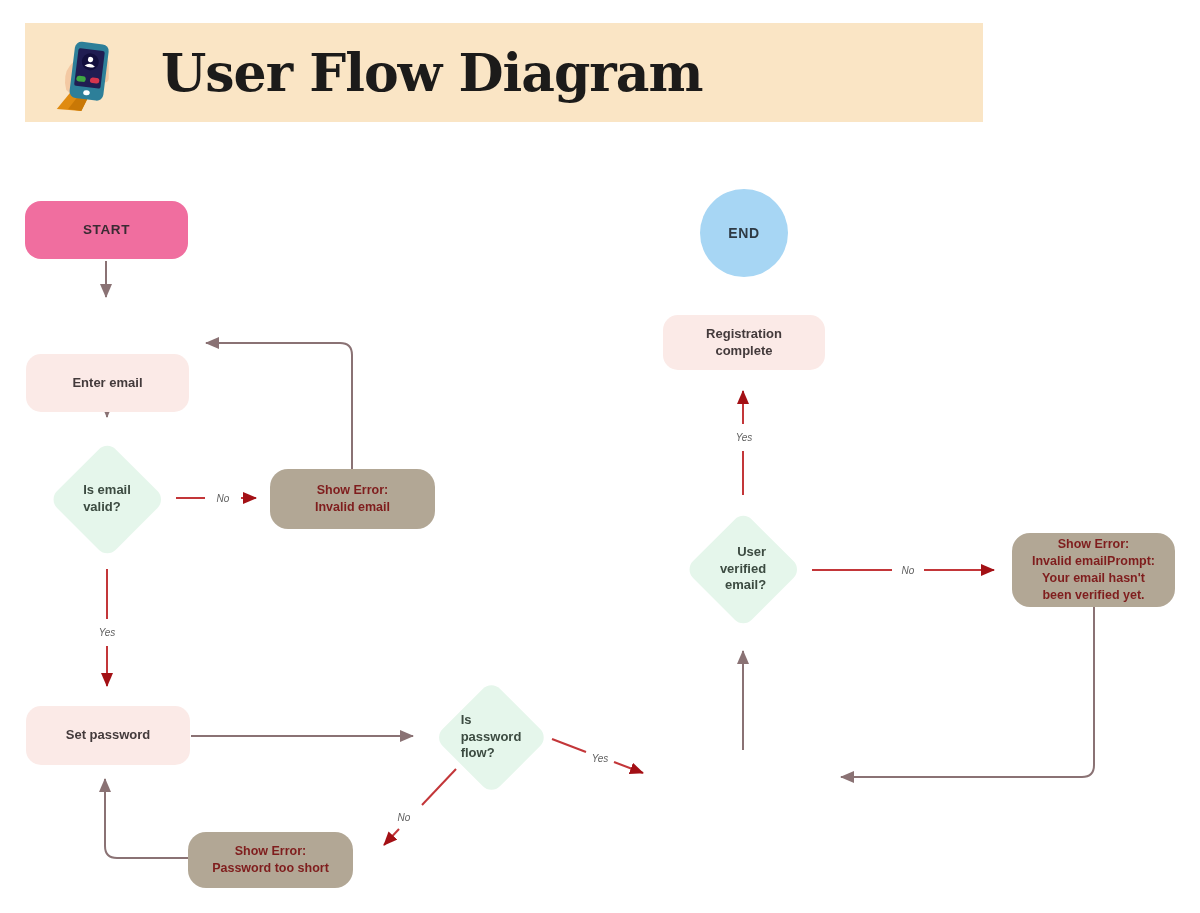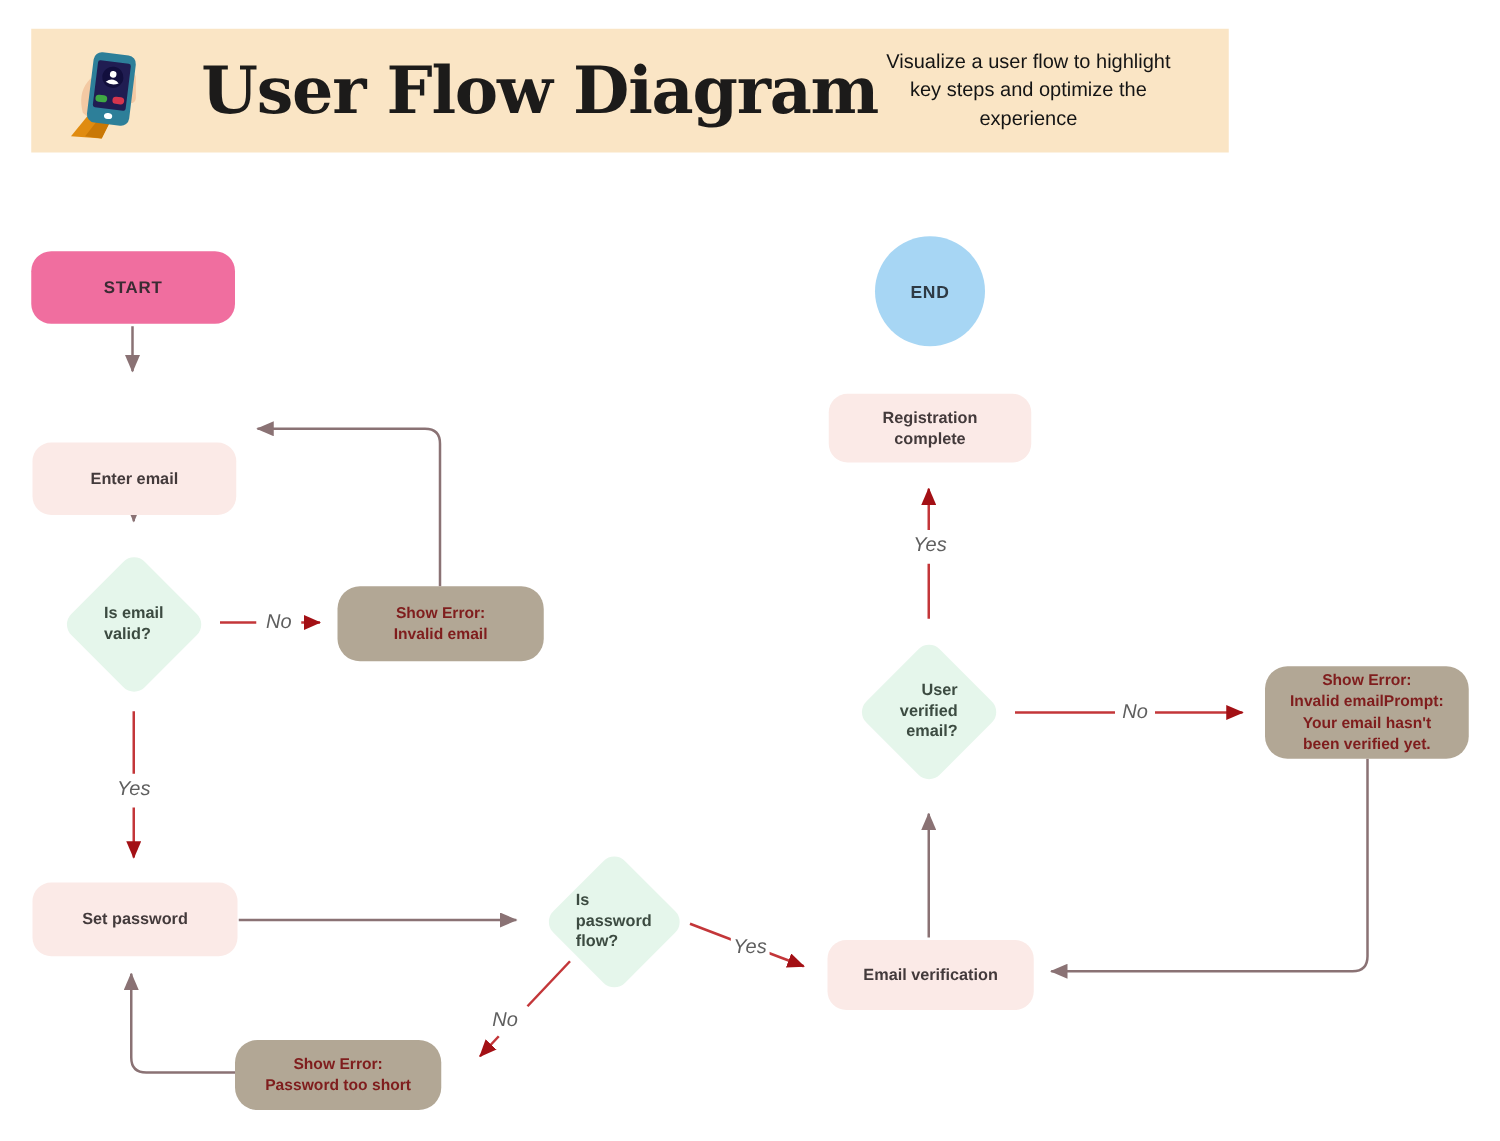--- a/index.html
+++ b/index.html
@@ -45,21 +45,21 @@
   .endnode{background:#A7D6F4;border-radius:50%;color:#2E3A44;}
   .endnode .node-label{letter-spacing:.6px;font-size:14px;}
   .diamond-wrap{position:absolute;display:flex;align-items:center;justify-content:center;}
   .diamond-shape{
     position:absolute;left:7%;top:7%;width:86%;height:86%;
     background:#E5F6EB;border-radius:12px;transform:rotate(45deg);
   }
   .diamond-wrap .node-label{position:relative;color:#3C4B41;font-size:13px;}
   .edge-label{
     position:absolute;transform:translate(-50%,-50%);
-    font-size:16px;font-style:italic;color:#5F5F5F;background:#ffffff;padding:0 2px;
+    font-size:10px;font-style:italic;color:#5F5F5F;background:#ffffff;padding:0 2px;
   }
 </style>
 </head>
 <body>
 
 <div class="page">
 
   <header class="banner">
     <svg class="banner-icon" viewBox="0 0 72 80" aria-hidden="true">
 
@@ -75,21 +75,20 @@
         <rect x="24" y="13" width="28" height="40" rx="2" fill="#201D52"></rect>
         <circle cx="38" cy="26" r="9" fill="#120F3D"></circle>
         <circle cx="38" cy="23.5" r="2.8" fill="#ffffff"></circle>
         <path d="M32.5,30.5 Q38,25.5 43.5,30.5 Q38,33.5 32.5,30.5 Z" fill="#ffffff"></path>
         <rect x="25.5" y="42" width="10" height="6" rx="3" fill="#3FA843"></rect>
         <rect x="40" y="42" width="10" height="6" rx="3" fill="#D6354D"></rect>
         <ellipse cx="38" cy="59" rx="3.5" ry="2.6" fill="#ffffff"></ellipse>
       </g>
     </svg>
     <h1 class="banner-title">User Flow Diagram</h1>
-    <p class="banner-subtitle">Visualize a user flow to highlight key steps and optimize the experience</p>
   </header>
 
   <svg class="edges" aria-hidden="true">
     <defs>
       <marker id="ah-brown" viewBox="0 0 14 12" markerWidth="14" markerHeight="12" refX="13" refY="6" orient="auto" markerUnits="userSpaceOnUse">
         <path d="M0,0 L14,6 L0,12 Z" fill="#8A7274"></path>
       </marker>
       <marker id="ah-red" viewBox="0 0 14 12" markerWidth="14" markerHeight="12" refX="13" refY="6" orient="auto" markerUnits="userSpaceOnUse">
         <path d="M0,0 L14,6 L0,12 Z" fill="#A31015"></path>
       </marker>
@@ -147,23 +146,20 @@
     <span class="node-label">Is
 password
 flow?</span>
   </div>
 
   <div class="node errorbox" style="left:188px;top:832px;width:165px;height:56px;">
     <span class="node-label">Show Error:
 Password too short</span>
   </div>
 
-  <div class="node step" style="left:662px;top:752px;width:165px;height:56px;">
-    <span class="node-label">Email verification</span>
-  </div>
 
   <div class="diamond-wrap" style="left:695px;top:521px;width:96px;height:96px;text-align:right;">
     <div class="diamond-shape"></div>
     <span class="node-label">User
 verified
 email?</span>
   </div>
 
   <div class="node errorbox" style="left:1012px;top:533px;width:163px;height:74px;">
     <span class="node-label">Show Error:

